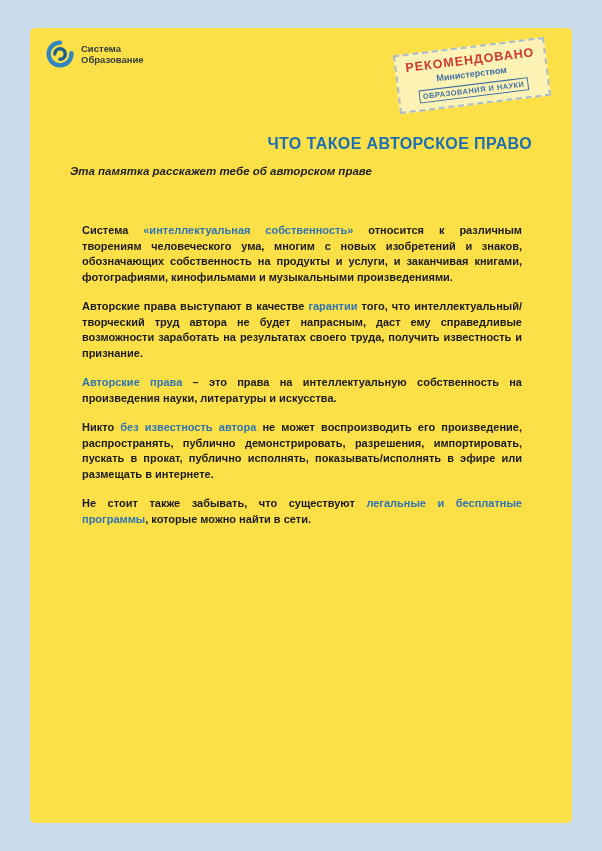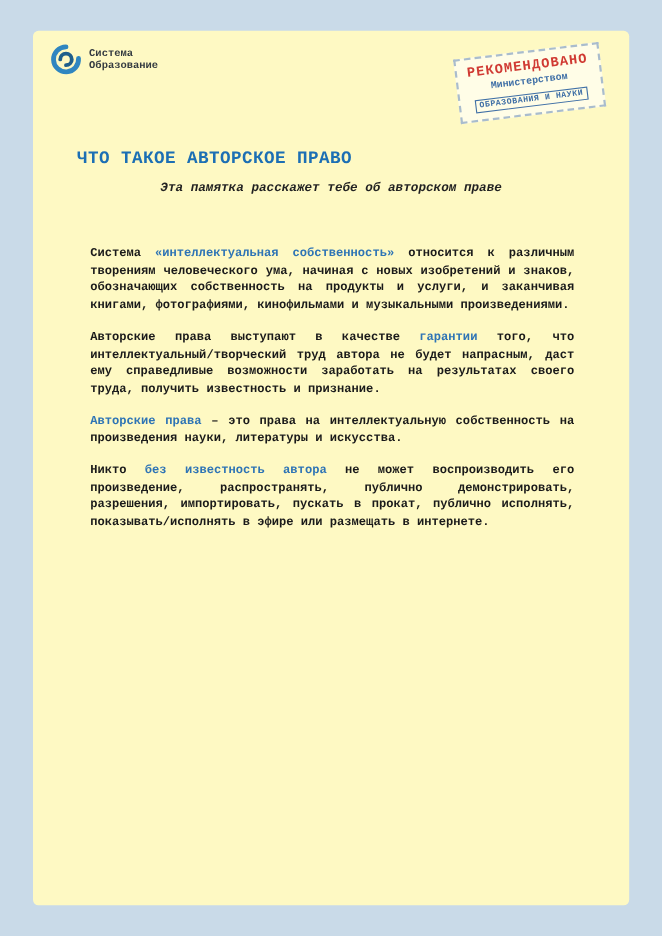--- a/index.html
+++ b/index.html
@@ -13,23 +13,22 @@
     position: relative;
     overflow: hidden;
     font-family: "Liberation Sans", sans-serif;
   }
   .page {
     position: absolute;
     left: 30px;
     right: 30px;
     top: 28px;
     bottom: 28px;
-    background: #fef9c3;
+    background: #fde047;
     border-radius: 5px;
-    font-family: Liberation Mono, monospace;
   }
   .page-header {
     display: flex;
     justify-content: space-between;
     align-items: flex-start;
     padding: 12px 14px 0 16px;
   }
   .logo {
     display: flex;
     align-items: center;
@@ -70,29 +69,29 @@
     font-size: 7.5px;
     font-weight: 700;
     letter-spacing: 0.5px;
     color: #3f6fa6;
     border: 1px solid #3f6fa6;
     padding: 1px 3px;
     margin-top: 2px;
   }
   .doc-title {
     margin: 30px 40px 0 40px;
-    text-align: left;
+    text-align: right;
     font-size: 16px;
     font-weight: 800;
     letter-spacing: 0.4px;
     color: #1c6fb4;
   }
   .doc-subtitle {
     margin: 12px 40px 0 40px;
-    text-align: center;
+    text-align: left;
     font-size: 11.5px;
     font-style: italic;
     font-weight: 600;
     color: #222222;
   }
   .doc-body {
     margin: 46px 50px 0 52px;
   }
   .para {
     margin: 0 0 14px 0;
@@ -133,19 +132,20 @@
       <div><span class="stamp-line3">ОБРАЗОВАНИЯ И НАУКИ</span></div>
     </div>
 
   </div>
 
   <h1 class="doc-title">ЧТО ТАКОЕ АВТОРСКОЕ ПРАВО</h1>
 
   <div class="doc-subtitle">Эта памятка расскажет тебе об авторском праве</div>
 
   <div class="doc-body" id="paragraphs">
-      <p class="para"><span>Система </span><span class="hl">«интеллектуальная собственность»</span><span> относится к различным творениям человеческого ума, начиная с новых изобретений и знаков, обозначающих собственность на продукты и услуги, и заканчивая книгами, фотографиями, кинофильмами и музыкальными произведениями.</span></p>
+      <p class="para"><span>Система </span><span class="hl">«интеллектуальная собственность»</span><span> относится к различным творениям человеческого ума, многим с новых изобретений и знаков, обозначающих собственность на продукты и услуги, и заканчивая книгами, фотографиями, кинофильмами и музыкальными произведениями.</span></p>
       <p class="para"><span>Авторские права выступают в качестве </span><span class="hl">гарантии</span><span> того, что интеллектуальный/творческий труд автора не будет напрасным, даст ему справедливые возможности заработать на результатах своего труда, получить известность и признание.</span></p>
       <p class="para"><span class="hl">Авторские права</span><span> – это права на интеллектуальную собственность на произведения науки, литературы и искусства.</span></p>
       <p class="para"><span>Никто </span><span class="hl">без известность автора</span><span> не может воспроизводить его произведение, распространять, публично демонстрировать, разрешения, импортировать, пускать в прокат, публично исполнять, показывать/исполнять в эфире или размещать в интернете.</span></p>
+      <p class="para"><span>Не стоит также забывать, что существуют </span><span class="hl">легальные и бесплатные программы</span><span>, которые можно найти в сети.</span></p>
     </div>
 
 </div>
 
 </body></html>

